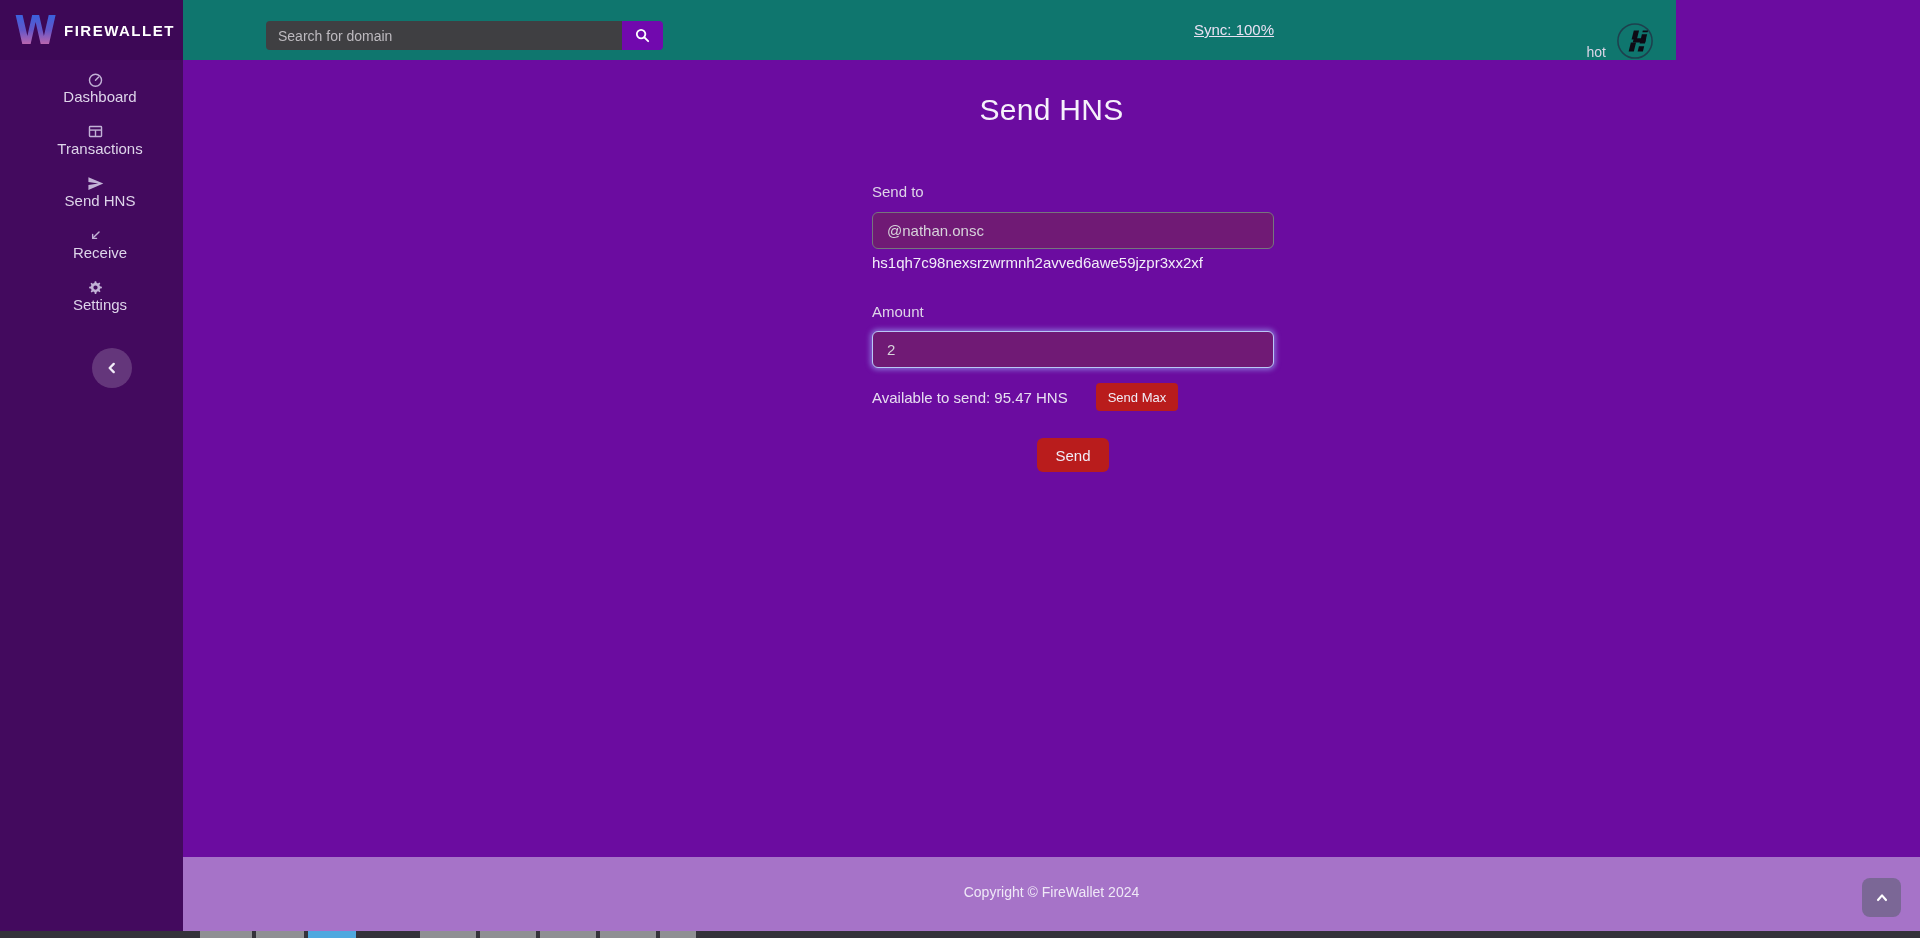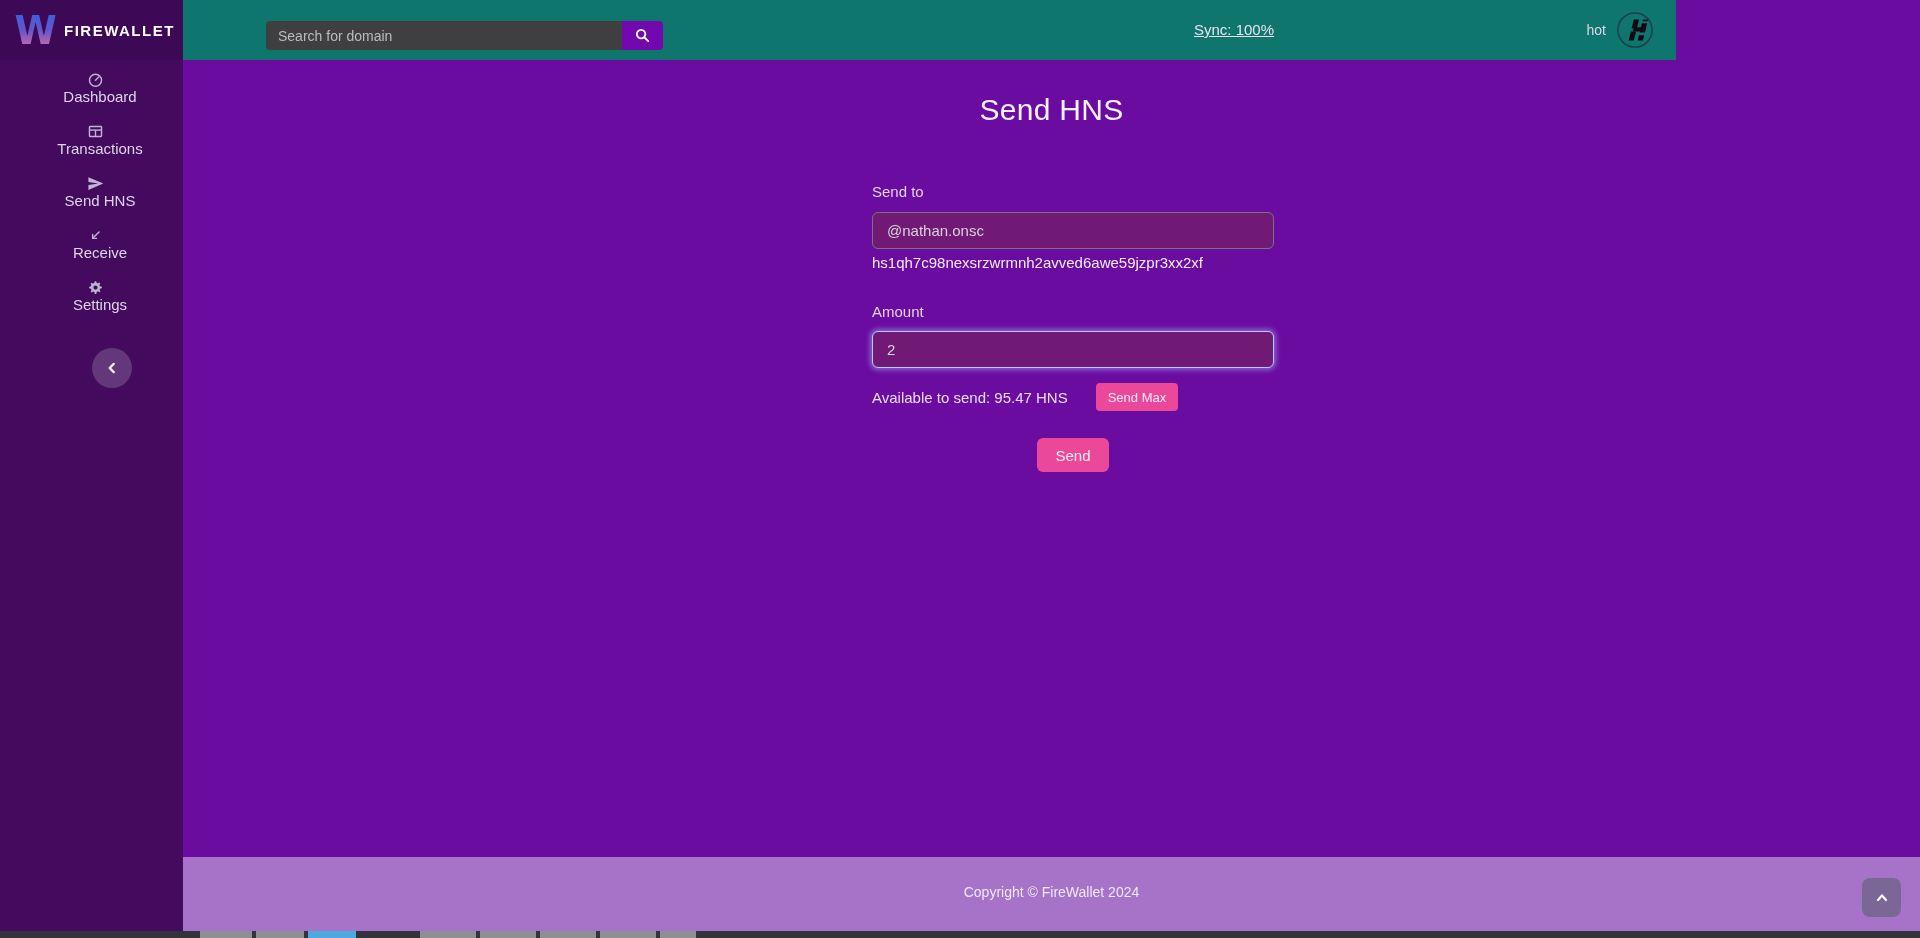--- a/index.html
+++ b/index.html
@@ -53,21 +53,21 @@
     width: 41px; height: 29px; background: #7109ae; border: none;
     border-radius: 0 4px 4px 0; cursor: pointer;
     display: flex; align-items: center; justify-content: center;
   }
   .sync-status {
     position: absolute; left: 1011px; top: 0; height: 60px; line-height: 60px;
     color: #e9e1f3; font-size: 15px; text-decoration: underline;
   }
   .wallet-badge {
     position: absolute; right: 22px; top: 0; height: 60px;
-    display: flex; align-items: center; gap: 10px;
+    display: flex; align-items: flex-end; gap: 10px;
   }
   .wallet-mode { color: #ded6e8; font-size: 14px; }
   .hns-logo { width: 38px; height: 38px; cursor: pointer; }
 
   
   .main {
     position: absolute; left: 183px; top: 60px; width: 1737px; height: 797px;
     background: #6b0ca0;
   }
   .page-title {
@@ -85,21 +85,21 @@
   .input-sendto { margin-bottom: 5px; }
   .resolved-address { color: #f3edf9; font-size: 15px; margin-bottom: 32px; }
   .amount-label { margin-bottom: 11px; }
   .input-amount {
     margin-bottom: 15px; border: 1px solid #b9c8f7;
     box-shadow: 0 0 5px 2px rgba(158,178,250,0.55);
   }
   .avail-row { display: flex; align-items: center; margin-bottom: 27px; }
   .avail-text { color: #e7def1; font-size: 15px; }
   .dark-btn {
-    background: #ec4899; color: #f1ecf6; border: none; cursor: pointer;
+    background: #b91c1c; color: #f1ecf6; border: none; cursor: pointer;
     font-family: inherit;
   }
   .send-max-btn {
     margin-left: 28px; height: 28px; padding: 0 12px;
     border-radius: 4px; font-size: 13px;
   }
   .send-row { text-align: center; }
   .send-btn { height: 34px; padding: 0 18px; border-radius: 6px; font-size: 15px; }
 
   

